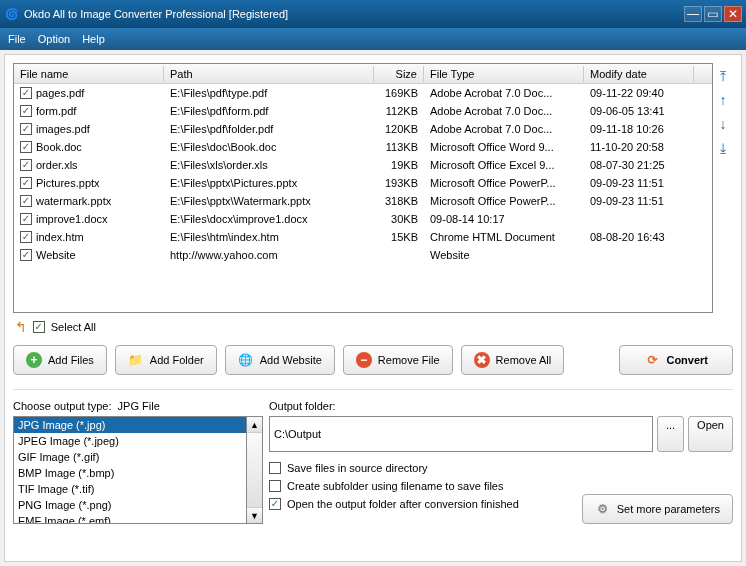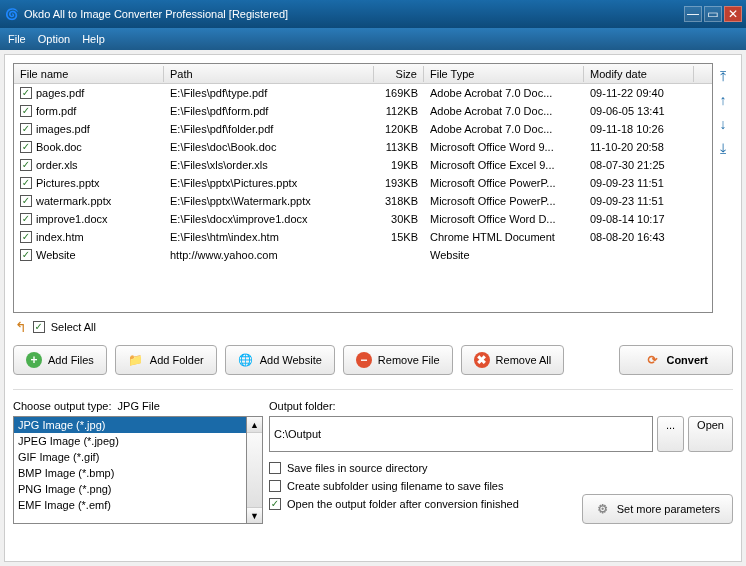--- a/index.html
+++ b/index.html
@@ -160,21 +160,20 @@
             <div class="c-type">Microsoft Office PowerP...</div>
             <div class="c-date">09-09-23 11:51</div>
           </div>
           <div class="flr">
             <div class="c-name">
               <span class="chk on"></span>
               <span>improve1.docx</span>
             </div>
             <div class="c-path">E:\Files\docx\improve1.docx</div>
             <div class="c-size">30KB</div>
-            <div class="c-type">Microsoft Office Word D...</div>
             <div class="c-date">09-08-14 10:17</div>
           </div>
           <div class="flr">
             <div class="c-name">
               <span class="chk on"></span>
               <span>index.htm</span>
             </div>
             <div class="c-path">E:\Files\htm\index.htm</div>
             <div class="c-size">15KB</div>
             <div class="c-type">Chrome HTML Document</div>
@@ -240,20 +239,21 @@
       <div class="chooselabel">
         <span>Choose output type:</span>&nbsp;
         <span>JPG File</span>
       </div>
       <div class="listbox-wrap">
         <div class="listbox" id="listbox">
             <div class="opt sel">JPG Image (*.jpg)</div>
             <div class="opt">JPEG Image (*.jpeg)</div>
             <div class="opt">GIF Image (*.gif)</div>
             <div class="opt">BMP Image (*.bmp)</div>
+            <div class="opt">TIF Image (*.tif)</div>
             <div class="opt">PNG Image (*.png)</div>
             <div class="opt">EMF Image (*.emf)</div>
           </div>
         <div class="scrollbar">
           <div class="scrollbtn">▲</div>
           <div class="scrollthumb"></div>
           <div class="scrollbtn">▼</div>
         </div>
       </div>
     </div>

